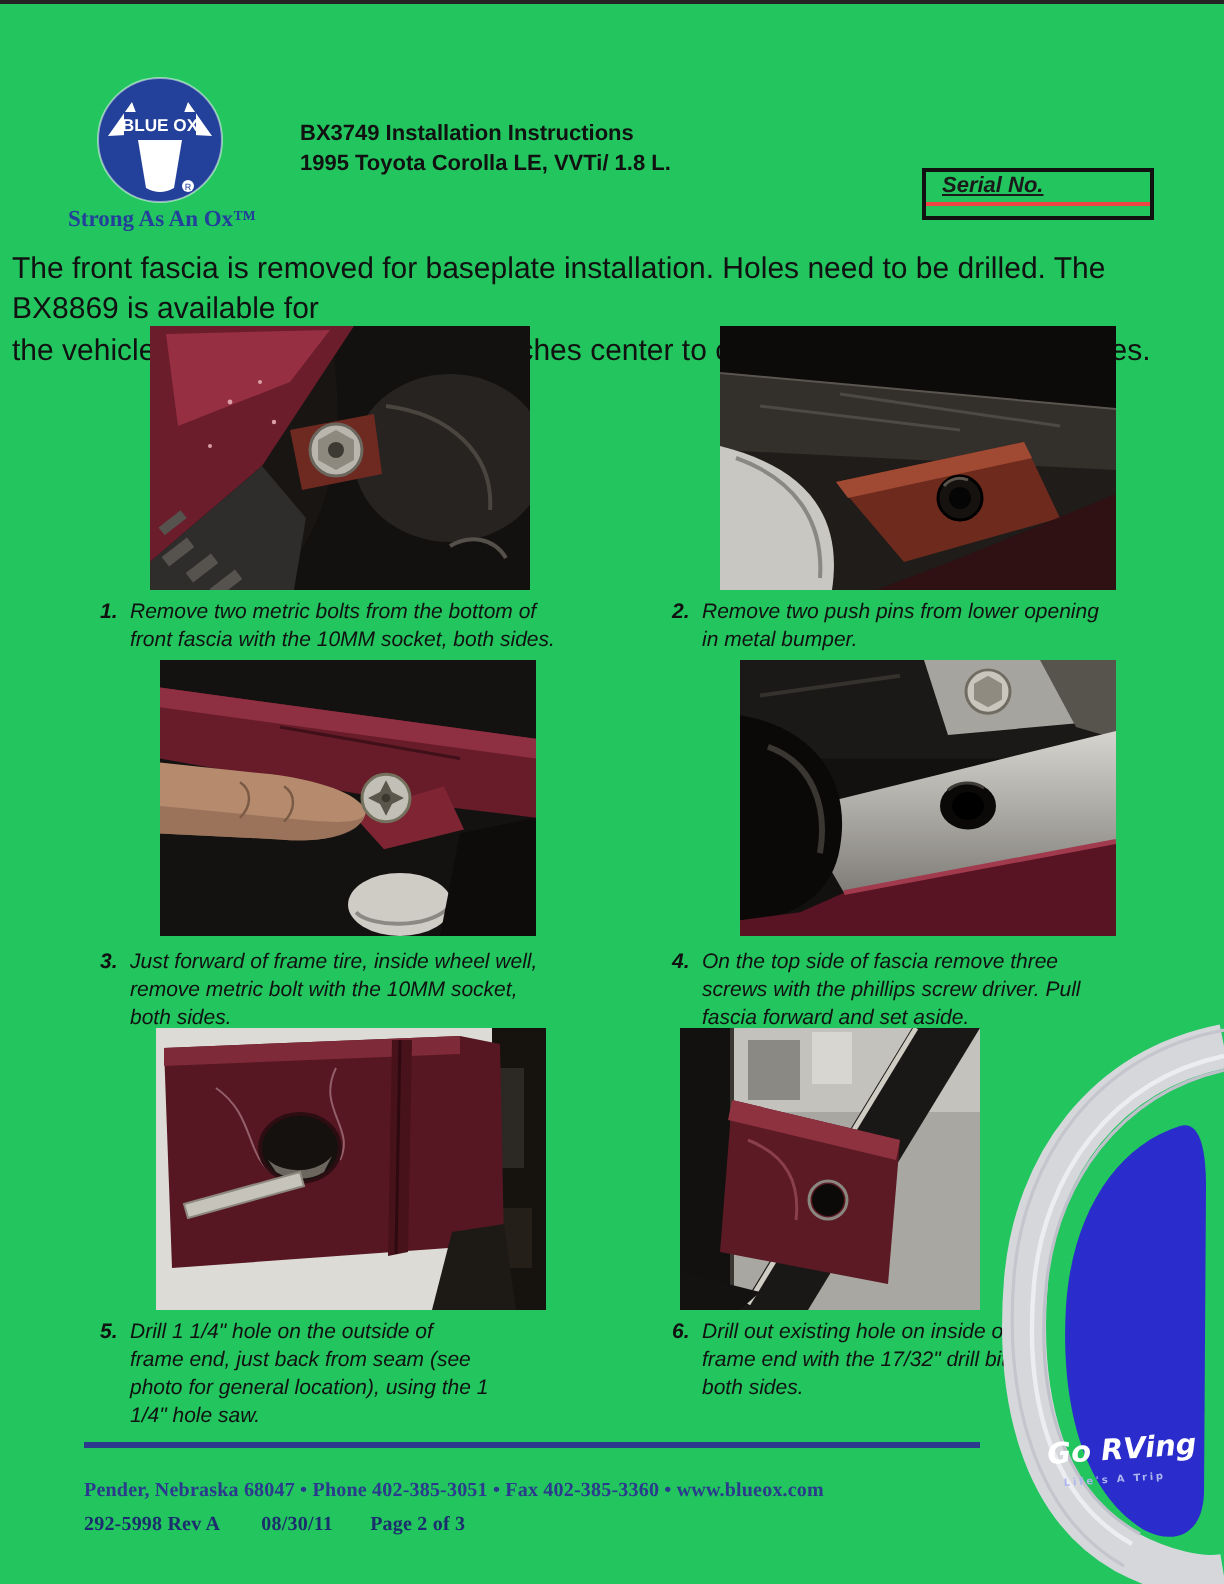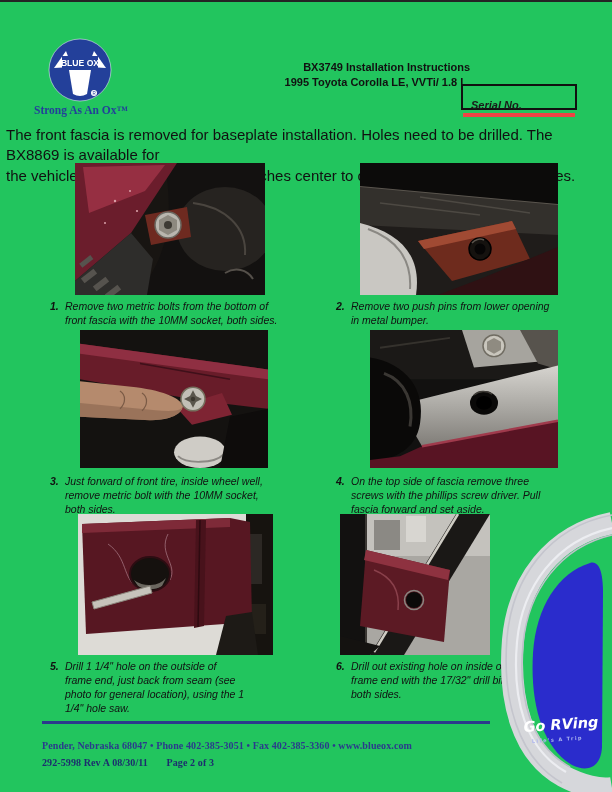--- a/index.html
+++ b/index.html
@@ -7,25 +7,25 @@
     position:relative; width:612px; height:792px; background:#22c55e;
     font-family:"Liberation Sans", sans-serif; color:#1a1a1a; overflow:hidden;
   }
   .abs{position:absolute;}
   .top-edge{top:0;left:0;width:612px;height:2px;background:#242424;}
 
   
   .logo-wrap{top:38px;left:42px;width:80px;height:100px;}
   .tagline{top:104px;left:34px;width:130px;font-family:"Liberation Serif",serif;
     font-weight:bold;font-size:11.5px;color:var(--brand_blue);}
-  .title-block{top:60px;left:150px;width:320px;text-align:right;
+  .title-block{top:60px;left:150px;width:320px;text-align:left;
     font-weight:bold;font-size:11px;line-height:1.32;color:#111;}
   .serial-box{top:84px;left:461px;width:112px;height:22px;border:2px solid #111;}
-  .serial-label{display:block;border-bottom:4px solid #ef4444;padding:13px 0 1px 8px;
-    font-weight:bold;font-style:italic;font-size:11px;height:13px;}
+  .serial-label{display:block;border-bottom:2px solid #ef4444;padding:1px 0 1px 8px;
+    font-weight:bold;font-style:italic;font-size:11px;height:13px;text-decoration:underline;}
   .serial-entry{display:block;height:7px;}
 
   
   .intro{top:125px;left:6px;width:600px;text-align:left;font-size:15px;
     line-height:1.35;white-space:pre-line;color:#111;}
 
   
   .photo{background:#181512;box-shadow:0 0 0 1px #30302e inset;}
   .p1{top:163px;left:75px;width:190px;height:132px;}
   .p2{top:163px;left:360px;width:198px;height:132px;}
@@ -46,21 +46,21 @@
   .c5{top:659px;left:50px;width:270px;}
   .c6{top:659px;left:336px;width:260px;}
 
   
   .footer-rule{top:721px;left:42px;width:448px;height:3px;background:var(--footer_blue);}
   .footer-text{left:42px;width:470px;font-family:"Liberation Serif",serif;
     font-weight:bold;font-size:10px;color:var(--footer_blue);letter-spacing:.1px;}
   .f1{top:727px;}
   .f2{top:740px;}
   .f3{top:757px;color:#1c2d6e;}
-  .f3 .sp1{margin-right:0;}
+  .f3 .sp1{margin-right:18px;}
   .f3 .sp2{margin-right:16px;}
 
   .swoosh{top:495px;left:460px;width:152px;height:297px;}
   .swoosh svg{display:block;width:100%;height:100%;}
 </style>
 </head>
 <body>
 
 <div class="page">
   <div class="abs top-edge"></div>
@@ -228,21 +228,21 @@
     <span class="cap-text">Remove two metric bolts from the bottom of
 front fascia with the 10MM socket, both sides.</span>
   </div>
   <div class="abs caption c2">
     <span class="cap-num">2.</span>
     <span class="cap-text">Remove two push pins from lower opening
 in metal bumper.</span>
   </div>
   <div class="abs caption c3">
     <span class="cap-num">3.</span>
-    <span class="cap-text">Just forward of front tire, inside wheel well,
+    <span class="cap-text">Just forward of frame tire, inside wheel well,
 remove metric bolt with the 10MM socket,
 both sides.</span>
   </div>
   <div class="abs caption c4">
     <span class="cap-num">4.</span>
     <span class="cap-text">On the top side of fascia remove three
 screws with the phillips screw driver.  Pull
 fascia forward and set aside.</span>
   </div>
   <div class="abs caption c5">

